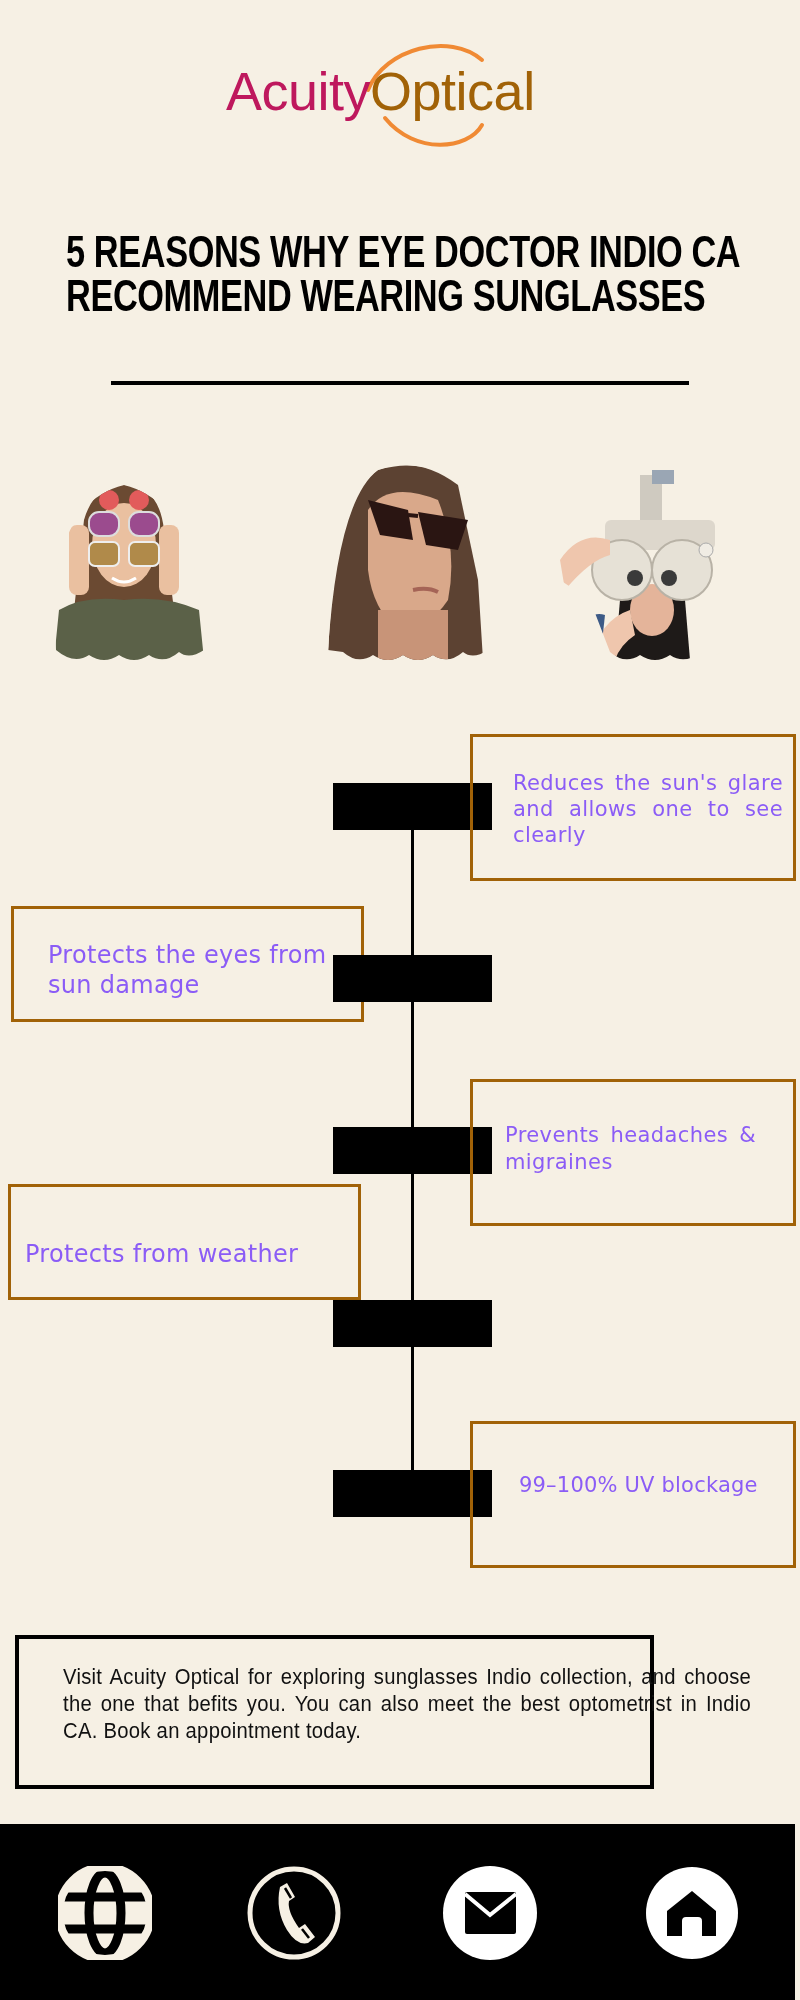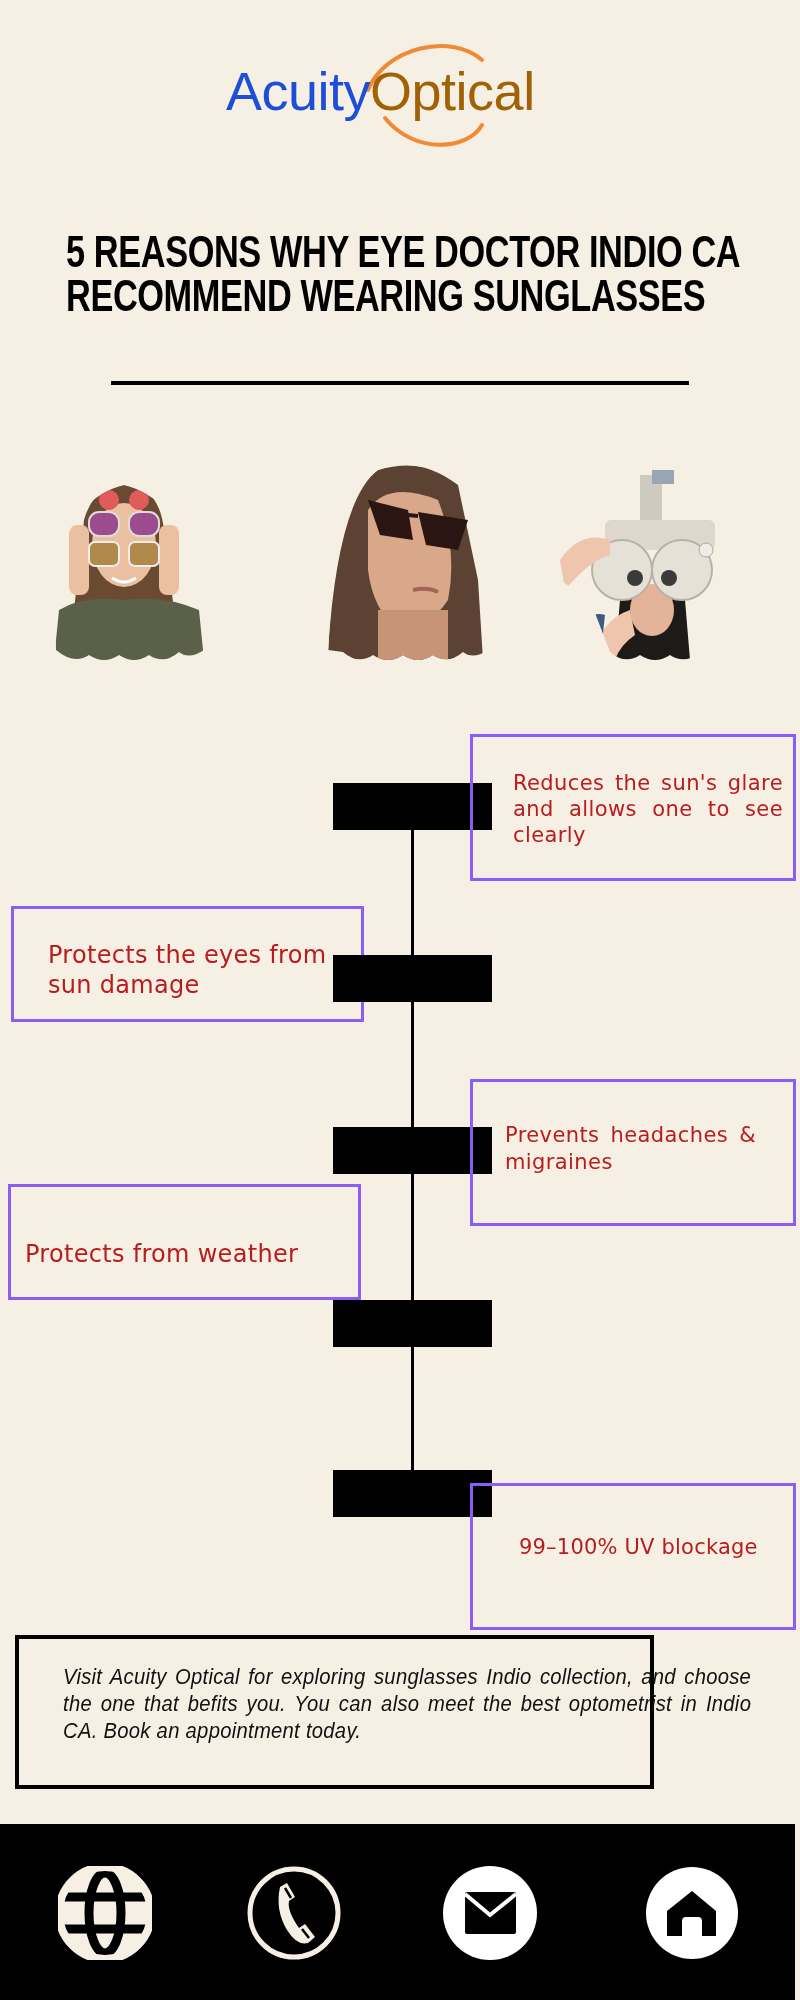--- a/index.html
+++ b/index.html
@@ -14,21 +14,21 @@
     .abs { position: absolute; }
 
     
     .logo { left: 200px; top: 30px; width: 400px; height: 130px; }
     .logo-text {
       position: absolute; left: 26px; top: 34px;
       font-family: "Liberation Sans", sans-serif;
       font-size: 54px; letter-spacing: -0.5px; line-height: 1;
       white-space: nowrap;
     }
-    .logo-acuity { color: #1d4ed8; }
+    .logo-acuity { color: #be185d; }
     .logo-optical { color: #a16207; }
     .logo svg { position: absolute; left: 0; top: 0; }
 
     
     .title {
       left: 66px; top: 230px; width: 680px;
       font-family: "Liberation Sans", sans-serif;
       font-weight: bold;
       font-size: 44px; line-height: 44px;
       transform: scaleX(0.78); transform-origin: left top;
@@ -42,41 +42,41 @@
     
     .portrait {
       top: 460px; width: 180px; height: 200px;
     }
     .portrait svg { width: 100%; height: 100%; display: block; }
 
     
     .vline { left: 411px; top: 830px; width: 3px; height: 640px; background: #000; }
     .bar { left: 333px; width: 159px; height: 47px; background: #000; }
     .box {
-      border: 3px solid #8b5cf6;
+      border: 3px solid #a16207;
       box-sizing: border-box;
       background: transparent;
       display: flex; align-items: flex-start;
       font-family: "DejaVu Sans", sans-serif;
-      color: #b91c1c;
+      color: #8b5cf6;
     }
     .box-right { left: 470px; width: 326px; height: 147px; }
     .box-left  { left: 11px; width: 353px; height: 116px; text-decoration: underline; }
     .box-text { position: absolute; }
 
     .t1 { left: 40px; top: 33px; width: 270px; font-size: 21px; line-height: 26px; text-align: justify; letter-spacing: 0.4px; }
     .t2 { left: 34px; top: 31px; width: 280px; font-size: 24px; line-height: 30px; letter-spacing: 0.3px; }
     .t3 { left: 32px; top: 40px; width: 270px; font-size: 21px; line-height: 27px; letter-spacing: 0.4px; word-spacing: 4px; }
     .t4 { left: 14px; top: 52px; width: 320px; font-size: 24px; line-height: 30px; letter-spacing: 0.3px; }
     .t5 { left: 46px; top: 48px; width: 250px; font-size: 21px; line-height: 27px; letter-spacing: 0.2px; }
 
     
     .cta {
       left: 15px; top: 1635px; width: 639px; height: 154px;
-      border: 4px solid #000; box-sizing: border-box; font-style: italic;
+      border: 4px solid #000; box-sizing: border-box;
     }
     .cta-text {
       position: absolute; left: 44px; top: 24px; width: 688px;
       font-family: "Liberation Sans", sans-serif;
       font-size: 22px; line-height: 27px; text-align: justify;
       transform: scaleX(0.92); transform-origin: left top;
       width: 748px;
       color: #111;
       letter-spacing: 0.3px;
     }
@@ -193,21 +193,21 @@
 <div class="abs box box-right" style="top:1079px;">
   <div class="box-text t3">Prevents headaches &amp; migraines</div>
 </div>
 
 <div class="abs box box-left" style="top:1184px; left:8px;">
   <div class="box-text t4">Protects from weather</div>
 </div>
 <div class="abs bar" style="top:1300px;"></div>
 
 <div class="abs bar" style="top:1470px;"></div>
-<div class="abs box box-right" style="top:1483px;">
+<div class="abs box box-right" style="top:1421px;">
   <div class="box-text t5">99–100% UV blockage</div>
 </div>
 
 <div class="abs cta">
   <div class="cta-text">Visit Acuity Optical for exploring sunglasses Indio collection, and choose the one that befits you. You can also meet the best optometrist in Indio CA. Book an appointment today.</div>
 </div>
 
 <div class="abs footer">
   <a class="foot-icon" style="left:58px;" title="Website">
     <svg viewBox="0 0 94 94">

